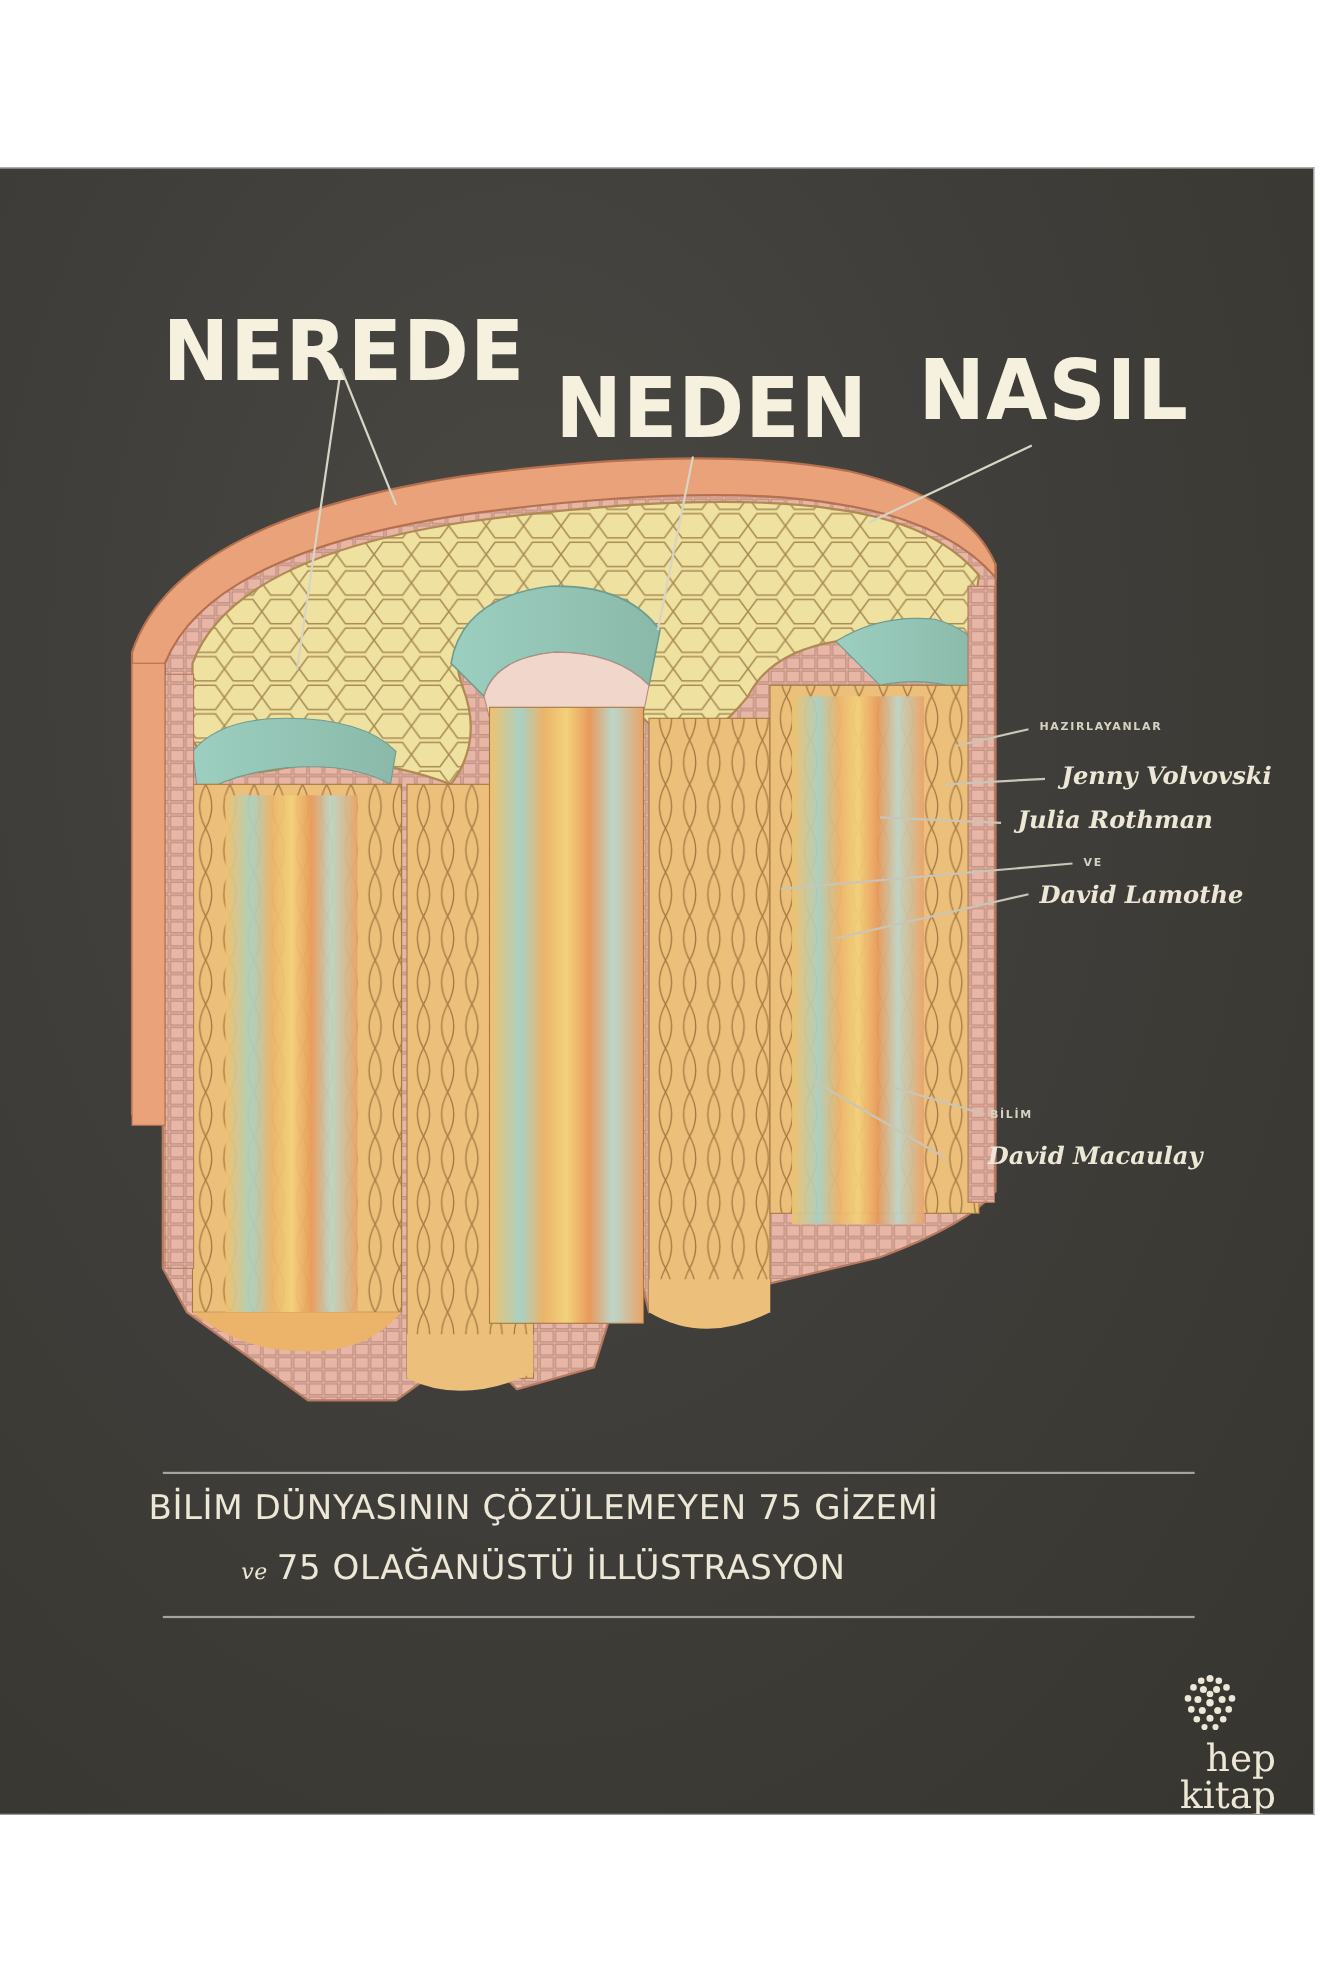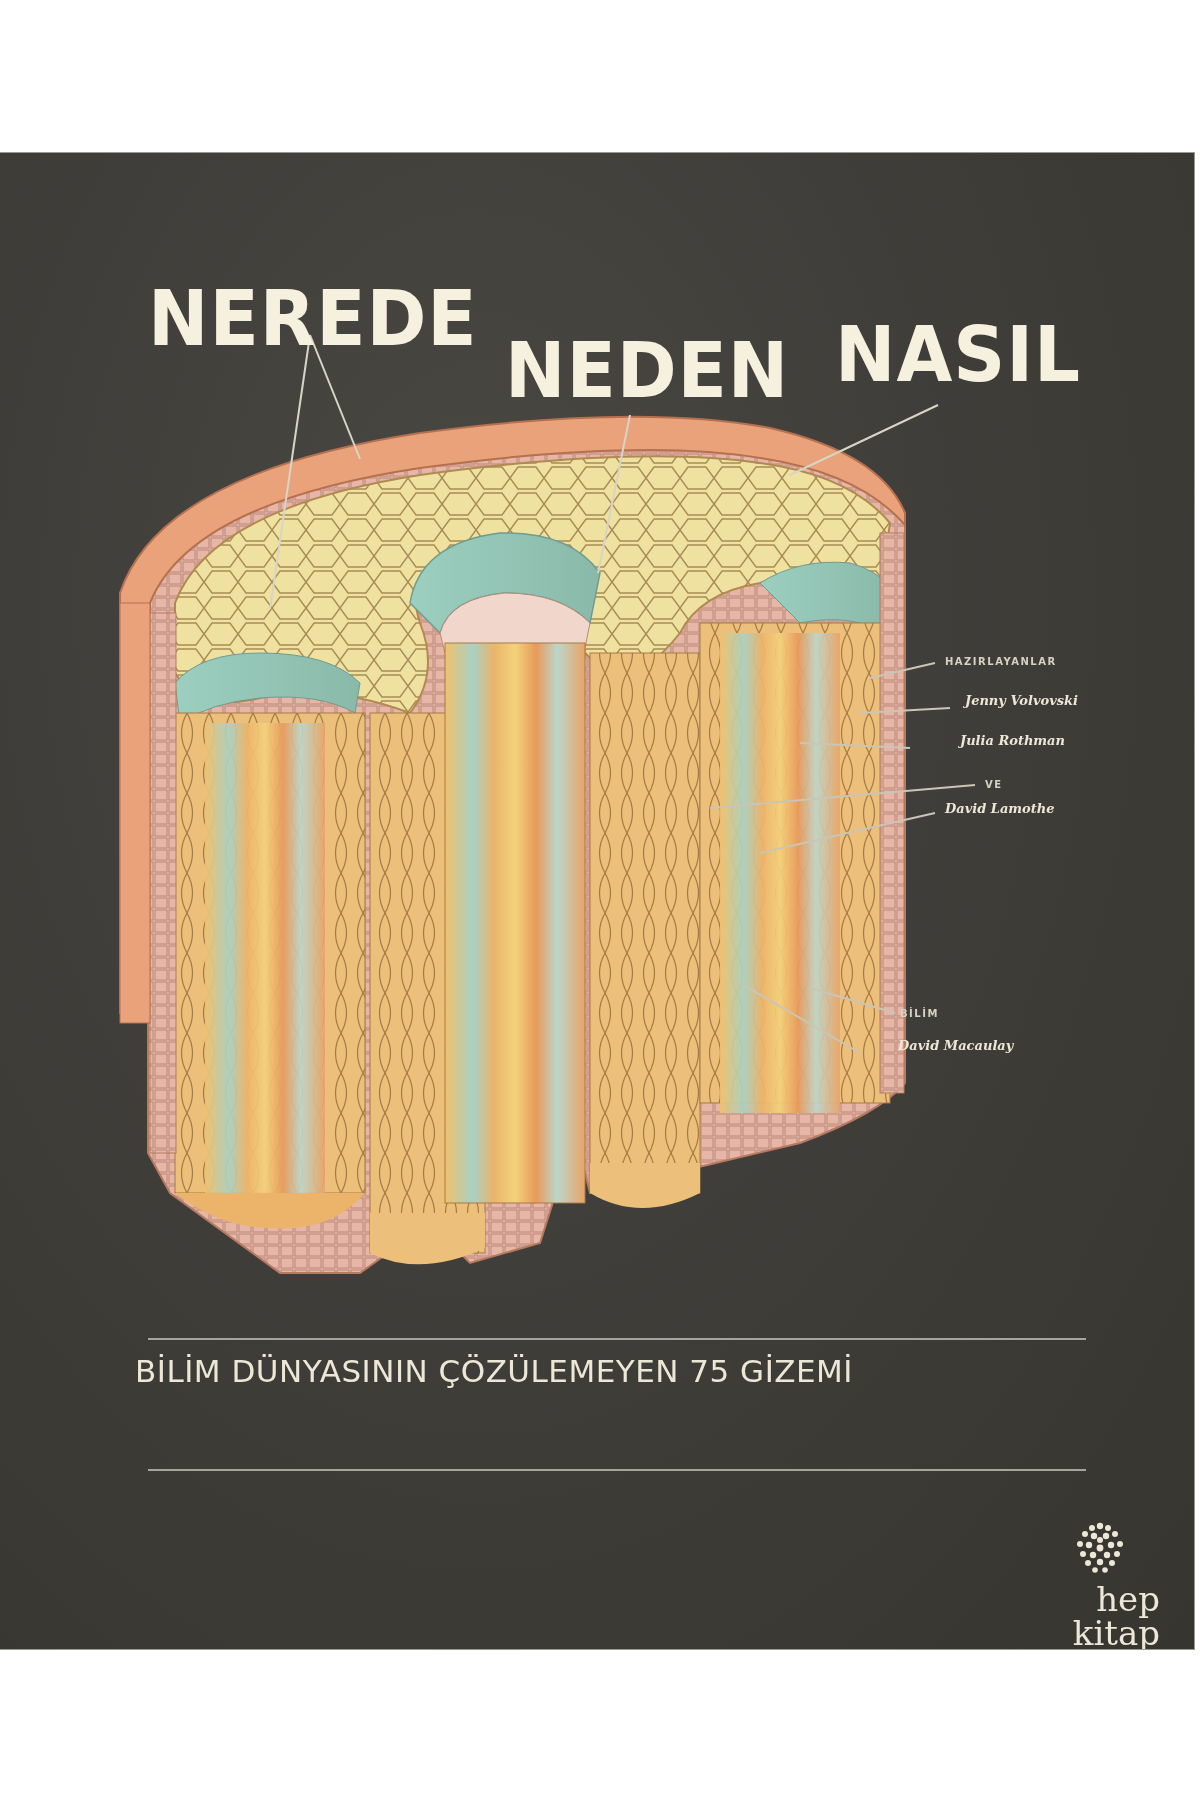--- a/index.html
+++ b/index.html
@@ -12,21 +12,21 @@
     overflow: hidden;
   }
   .title-word {
     position: absolute; color: #f6f1de; font-family: "DejaVu Sans", sans-serif;
     font-weight: bold; letter-spacing: 1px; line-height: 1; transform: scaleX(0.95); transform-origin: left top;
   }
   .w1 { left: 148px; top: 128px; font-size: 76px; }
   .w2 { left: 505px; top: 180px; font-size: 76px; }
   .w3 { left: 835px; top: 164px; font-size: 76px; }
   .credit-label { position: absolute; font-size: 10px; font-weight: bold; letter-spacing: 1.5px; color: #d6d2c2; }
-  .credit-name { position: absolute; font-family: "DejaVu Serif", serif; font-style: italic; font-weight: bold; font-size: 13px; color: #ece7d6; white-space: nowrap; }
+  .credit-name { position: absolute; font-family: "DejaVu Serif", serif; font-style: italic; font-weight: bold; font-size: 22px; color: #ece7d6; white-space: nowrap; }
   .rule { position: absolute; left: 148px; width: 938px; height: 2px; background: #a7a49b; }
   .subtitle { position: absolute; left: 0; width: 988px; text-align: center; color: #ece7d6;
               font-family: "DejaVu Sans", sans-serif; font-size: 31px; letter-spacing: 0.5px; }
   .sub1 { top: 1200px; }
   .sub2 { top: 1254px; }
   .sub2 .ve { font-family: "DejaVu Serif", serif; font-style: italic; font-size: 20px; margin-right: 8px; }
   .publisher { position: absolute; left: 1040px; top: 1367px; width: 120px; text-align: right; color: #ece7d6; }
   .pub-name { font-family: "DejaVu Serif", serif; font-size: 34px; line-height: 34px; display: block; }
   svg { position: absolute; left: 0; top: 0; }
 </style>
@@ -114,28 +114,29 @@
       <line x1="740" y1="830" x2="860" y2="900"></line>
     </g>
   </svg>
 
   <div class="title-word w1">NEREDE</div>
   <div class="title-word w2">NEDEN</div>
   <div class="title-word w3">NASIL</div>
 
   <div class="credit-label" style="left:945px; top:503px;">HAZIRLAYANLAR</div>
   <div class="credit-name" style="left:965px; top:540px;">Jenny Volvovski</div>
-  <div class="credit-name" style="left:960px; top:580px;">Julia Rothman</div>
+  <div class="credit-name" style="left:925px; top:580px;">Julia Rothman</div>
   <div class="credit-label" style="left:985px; top:626px;">VE</div>
   <div class="credit-name" style="left:945px; top:648px;">David Lamothe</div>
   <div class="credit-label" style="left:900px; top:855px;">BİLİM</div>
   <div class="credit-name" style="left:898px; top:885px;">David Macaulay</div>
 
   <div class="rule" style="top:1185px;"></div>
   <div class="subtitle sub1">BİLİM DÜNYASININ ÇÖZÜLEMEYEN 75 GİZEMİ</div>
+  <div class="subtitle sub2"><span class="ve">ve</span><span>75 OLAĞANÜSTÜ İLLÜSTRASYON</span></div>
   <div class="rule" style="top:1316px;"></div>
 
   <div class="publisher">
     <svg width="60" height="56" viewBox="0 0 60 56" style="position:relative; display:block; margin:0 auto 6px auto;">
       <g fill="#ece7d6">
         <circle cx="30" cy="6" r="3.2"></circle>
           <circle cx="22" cy="8" r="3"></circle>
           <circle cx="38" cy="8" r="3"></circle>
         <circle cx="15" cy="14" r="3"></circle>
           <circle cx="45" cy="14" r="3"></circle>

